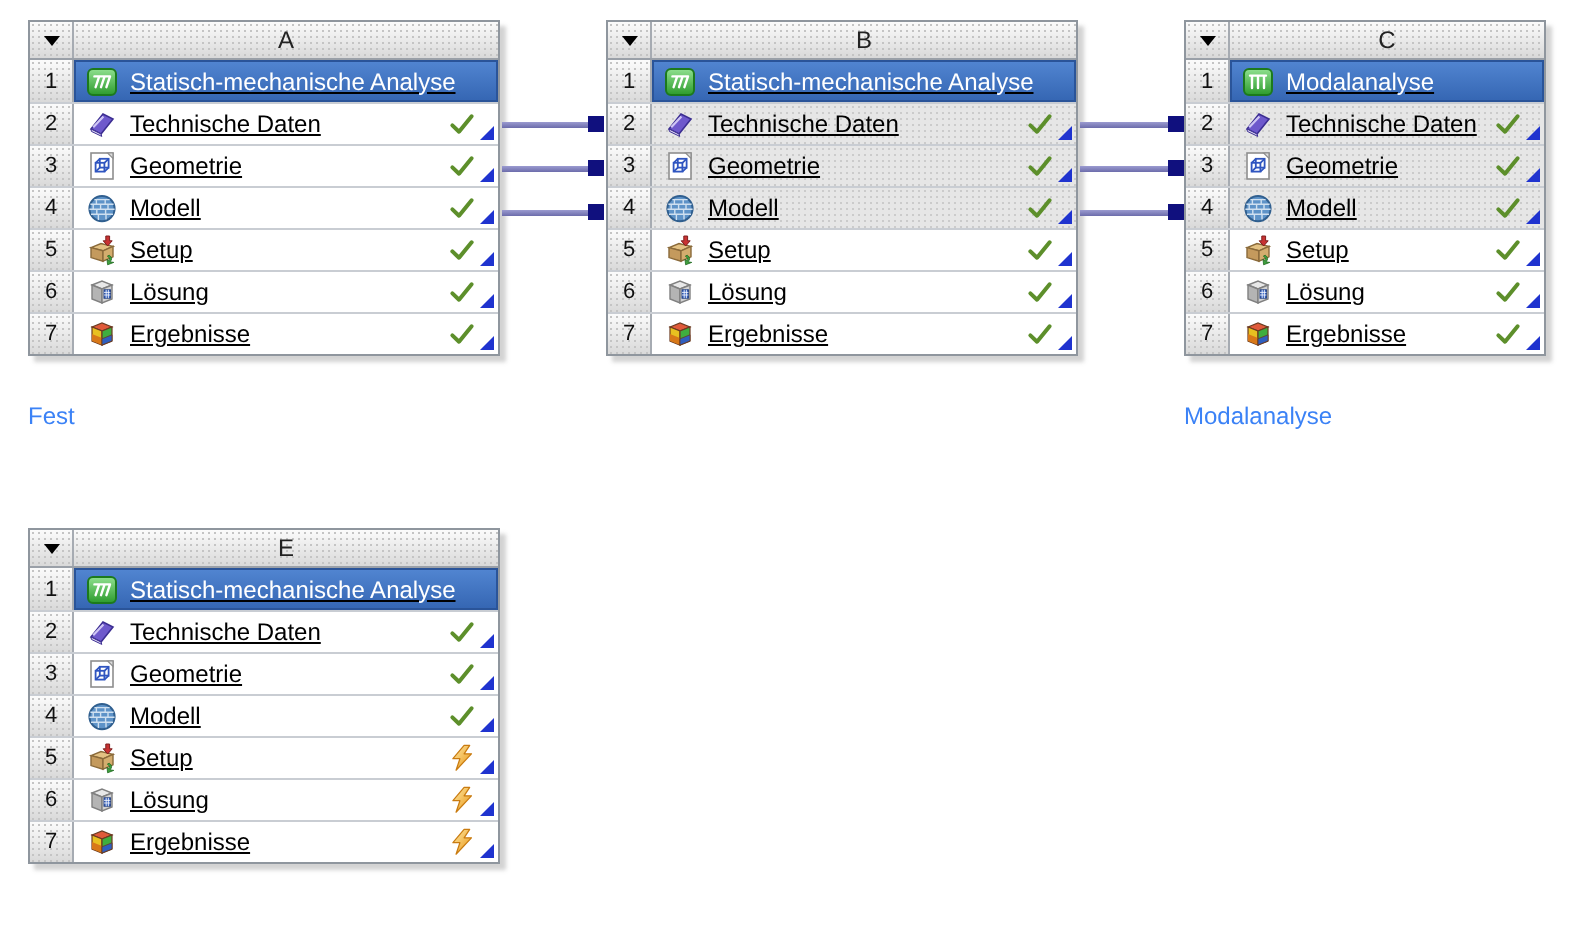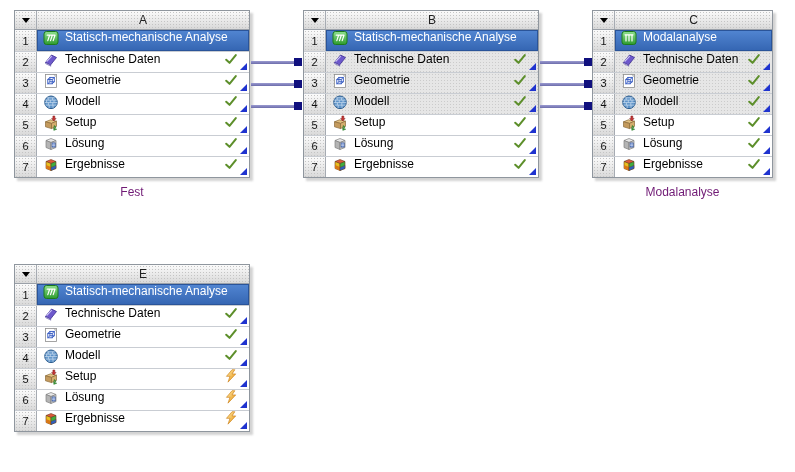--- a/index.html
+++ b/index.html
@@ -34,41 +34,41 @@
                       linear-gradient(#fbfbfb, #d9d9d9);
     background-size: 3px 3px, 100% 100%;
     font-size: 12px; color: #222;
   }
   .caret {
     width: 0; height: 0;
     border-left: 4px solid transparent; border-right: 4px solid transparent;
     border-top: 5px solid #000;
   }
   .ccell {
-    flex: 1; display: flex; 
-    position: relative; background: #fff; padding-left: 4px; overflow: hidden;
+    flex: 1; display: flex; align-items: center;
+    position: relative; background: #fff; padding-left: 4px; overflow: hidden; text-decoration: underline;
   }
   .ccell.shared {
     background-color: #e6e6e6;
     background-image: radial-gradient(#cbcbcb 0.6px, rgba(0,0,0,0) 0.7px);
     background-size: 3px 3px;
   }
   .ccell.sel {
     background: linear-gradient(#5286d2, #3465b2);
     box-shadow: inset 0 0 0 1px #2a5499, inset 0 1px 0 rgba(255,255,255,.35);
   }
   .lbl { font-size: 12px; color: #000; white-space: nowrap; }
   .sel .lbl { color: #fff; }
   .icon16 { width: 16px; height: 16px; margin: 0 6px 0 2px; flex: 0 0 16px; }
   .status { width: 14px; height: 14px; margin-left: auto; margin-right: 11px; flex: 0 0 14px; }
   .corner {
     position: absolute; right: 2px; bottom: 2px; width: 0; height: 0;
     border-left: 7px solid transparent; border-bottom: 7px solid #1f33cf;
   }
-  .caption { margin-top: 7px; text-align: center; font-size: 12px; color: #701a75; }
+  .caption { margin-top: 23px; text-align: left; font-size: 12px; color: #3b82f6; }
   .link { position: absolute; height: 3px; background: linear-gradient(#9b9bd0, #6c6cab); }
   .lsq  { position: absolute; width: 8px; height: 8px; background: #10107e; }
   .defs { position: absolute; width: 0; height: 0; }
 </style>
 </head>
 <body>
 
 <svg class="defs" aria-hidden="true">
   <defs>
     <linearGradient id="gGreen" x1="0" y1="0" x2="0" y2="1">

